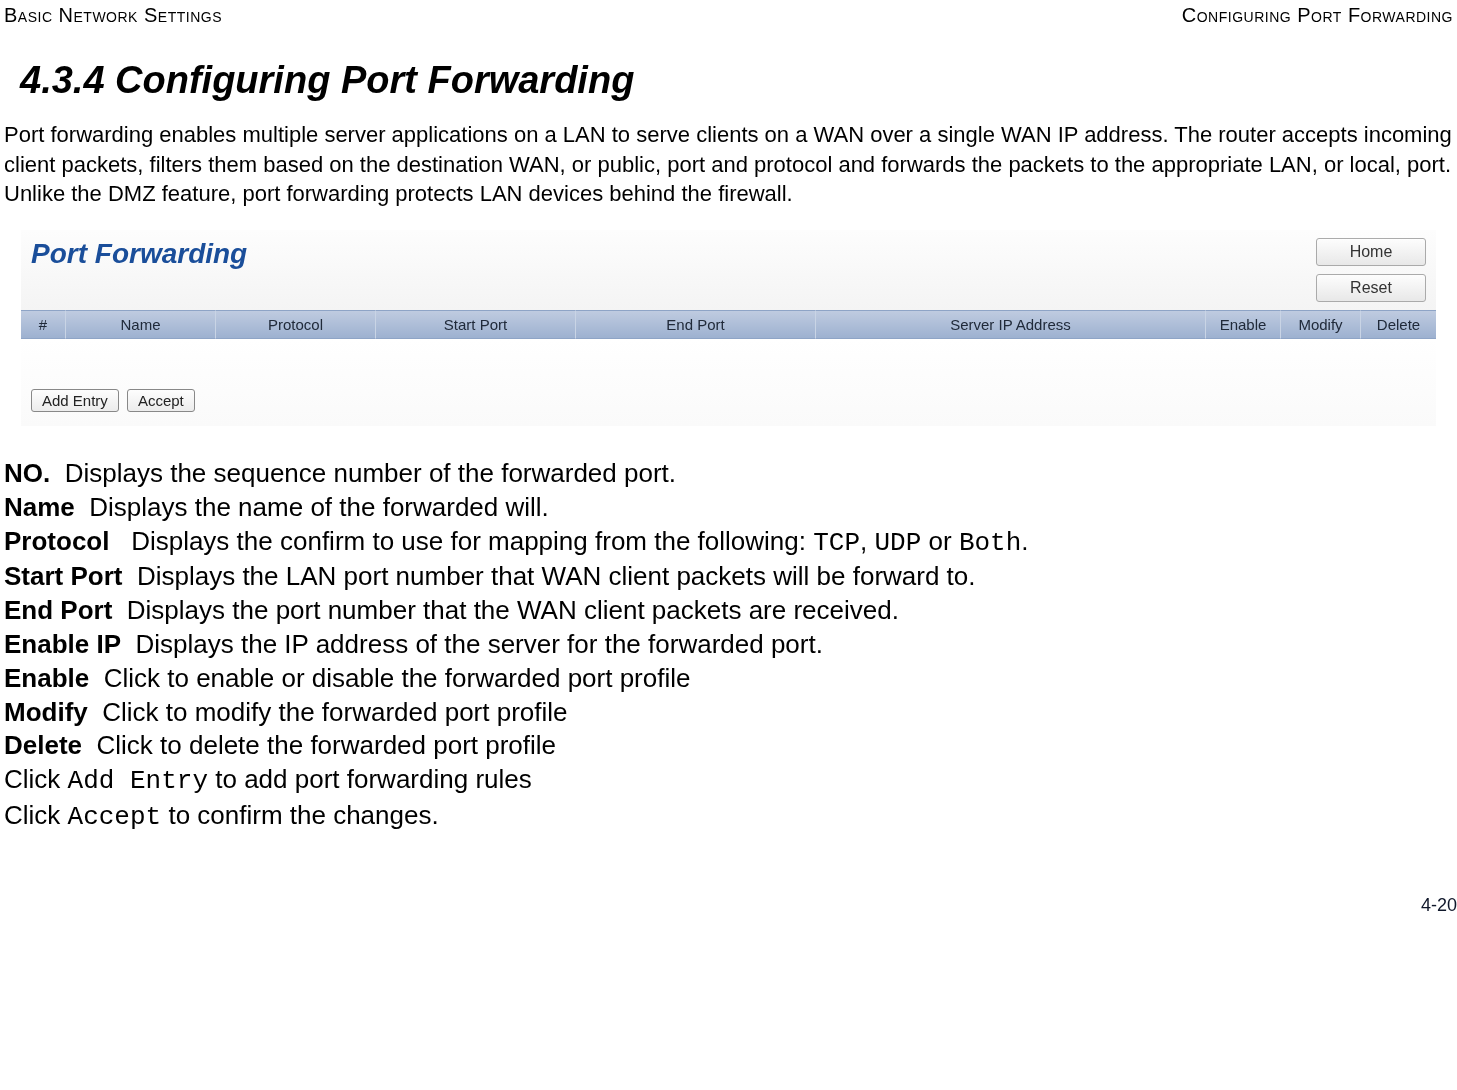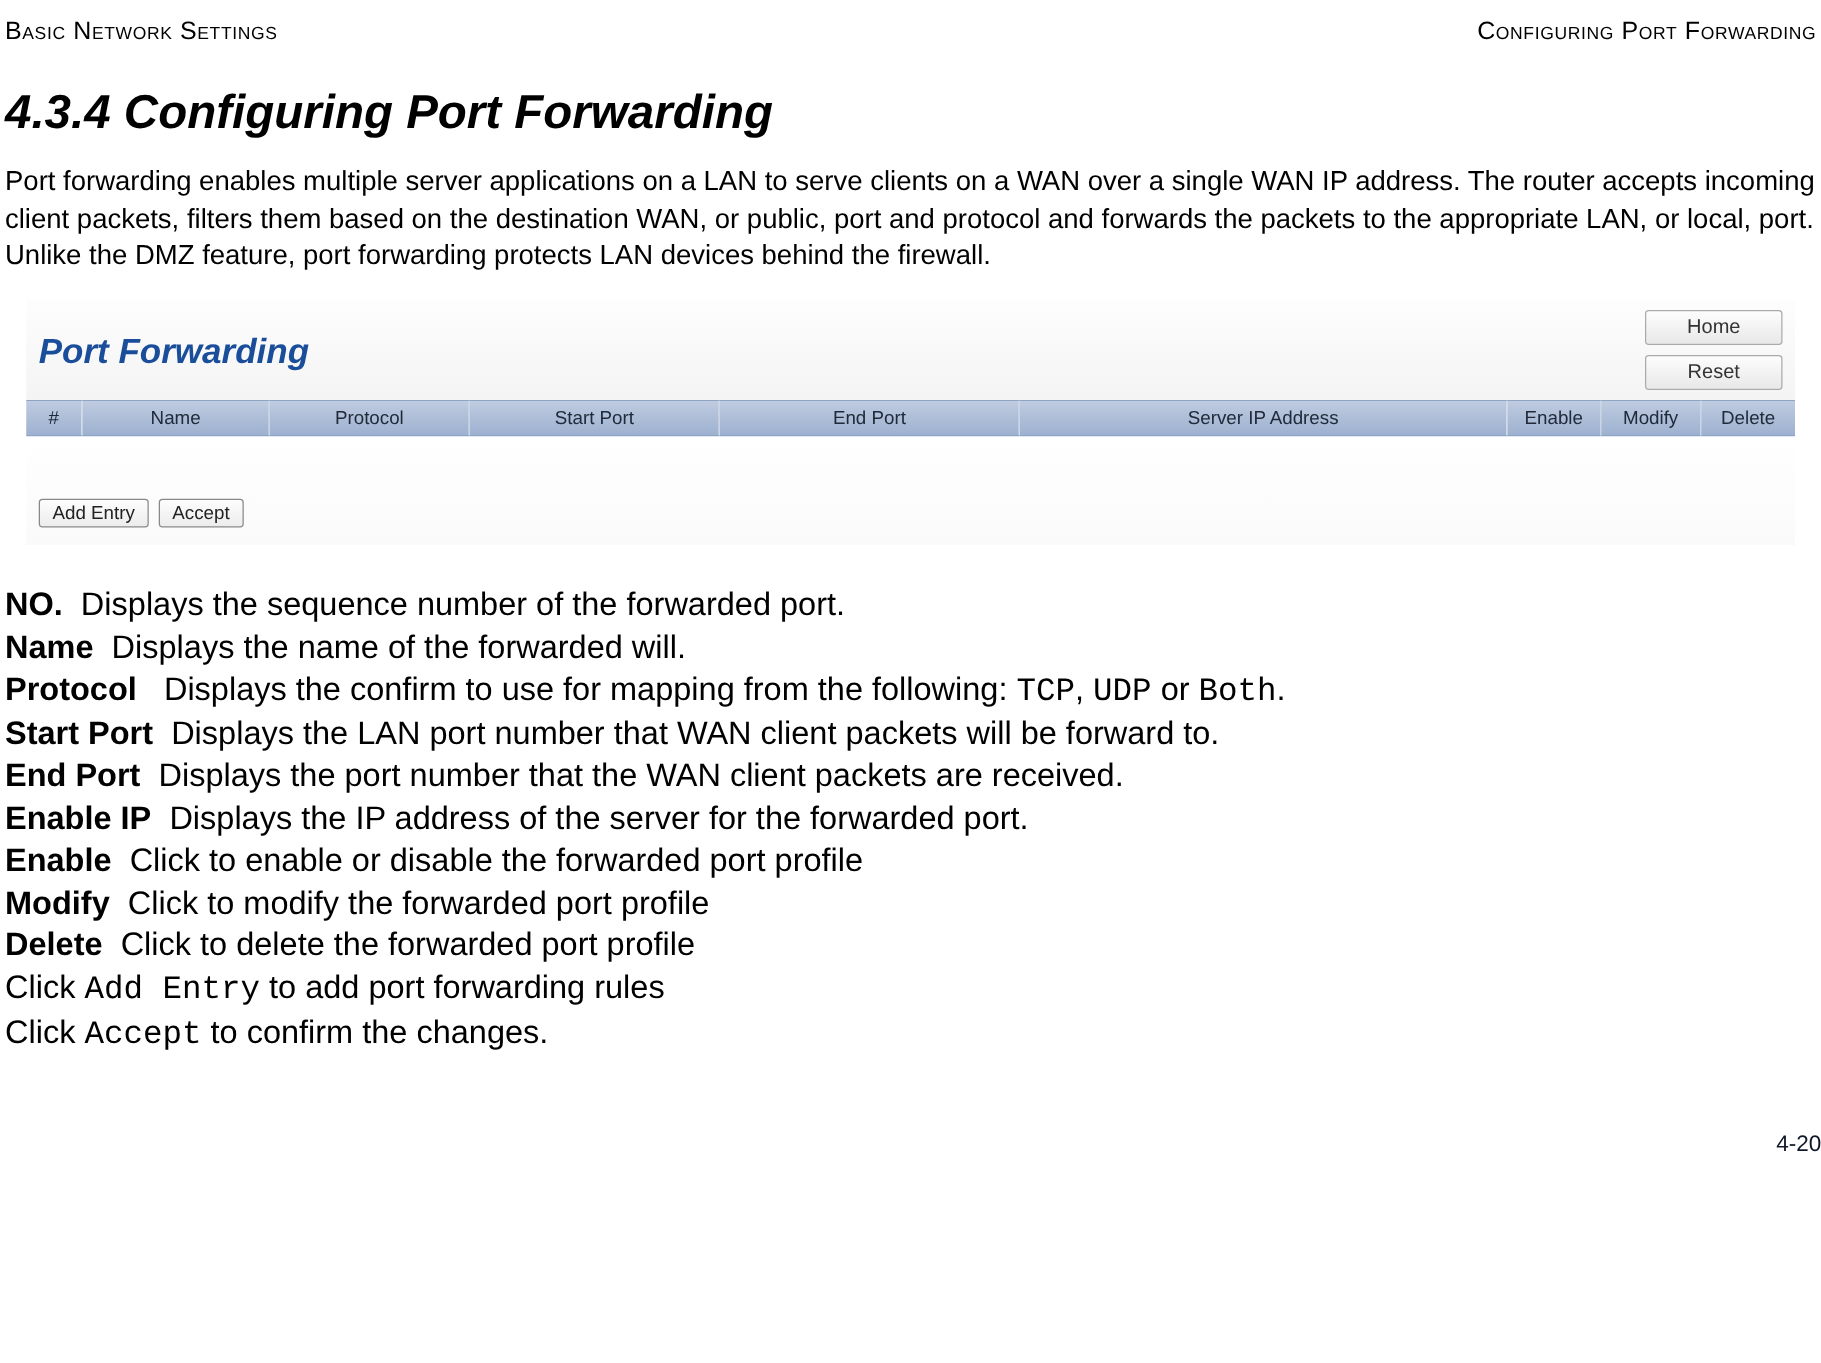--- a/index.html
+++ b/index.html
@@ -5,55 +5,55 @@
   * { box-sizing: border-box; }
   html, body {
     margin: 0;
     padding: 0;
     width: 1457px;
     font-family: Arial, Helvetica, sans-serif;
     color: #000;
     background: #fff;
   }
   .page {
-    padding: 10px 0 40px 0;
+    padding: 0 0 40px 0;
   }
   .running-heads {
     display: flex;
     justify-content: space-between;
     font-variant: small-caps;
     font-size: 20px;
     padding: 4px 4px 12px 4px;
     letter-spacing: 0.5px;
     color: #000;
   }
   .running-heads span { font-variant: small-caps; }
   h1.section-title {
     font-family: Verdana, Geneva, sans-serif;
     font-weight: bold;
     font-style: italic;
     font-size: 38px;
-    margin: 20px 0 18px 0;
+    margin: 20px 0 18px 16px;
     padding-left: 4px;
   }
   p.intro {
     font-size: 22px;
     line-height: 1.35;
     margin: 0 4px 20px 4px;
   }
   
   .screenshot {
     margin: 0 20px 30px 20px;
     border: 1px solid #fff;
     background: #fff;
   }
   .panel-header {
     display: flex;
     justify-content: space-between;
-    align-items: center;
+    align-items: flex-start;
     padding: 8px 10px 6px 10px;
     background: linear-gradient(#fdfdfd, #f4f4f4);
     gap: 16px;
   }
   .panel-title {
     font-family: Verdana, Geneva, sans-serif;
     color: #1a4e9a;
     font-weight: bold;
     font-style: italic;
     font-size: 28px;

